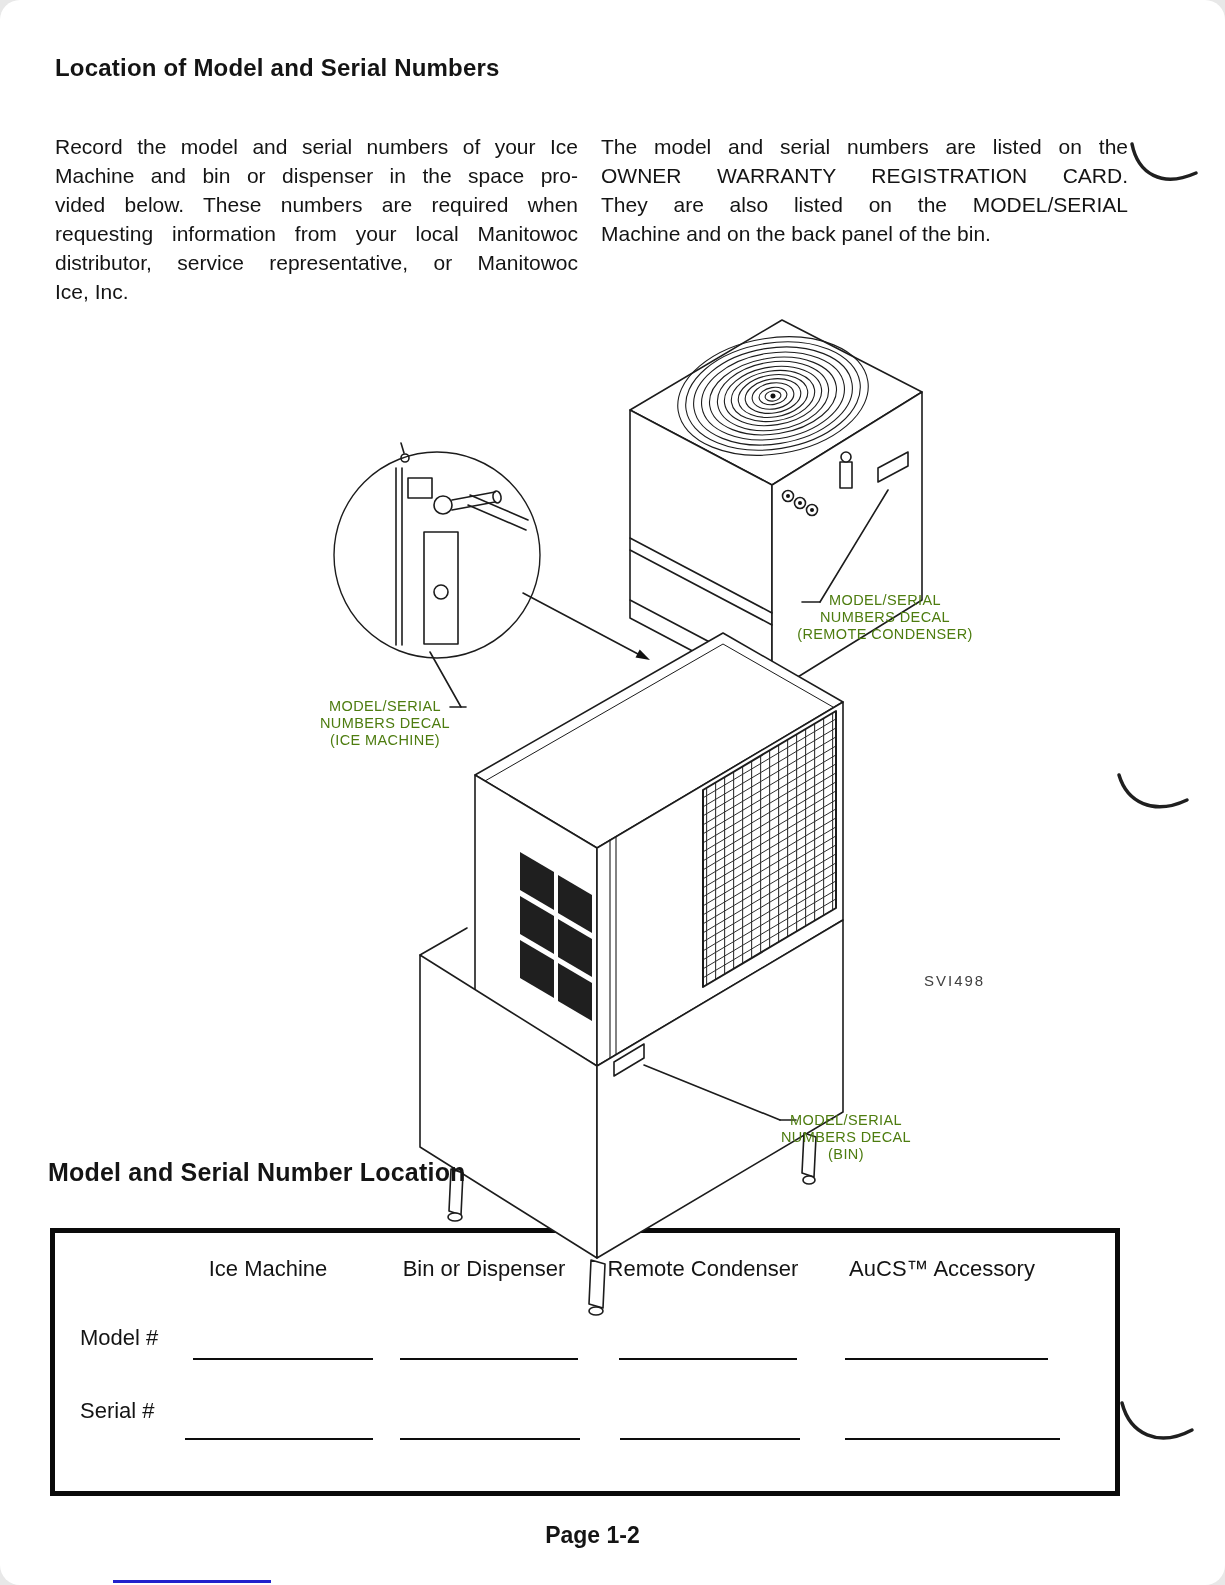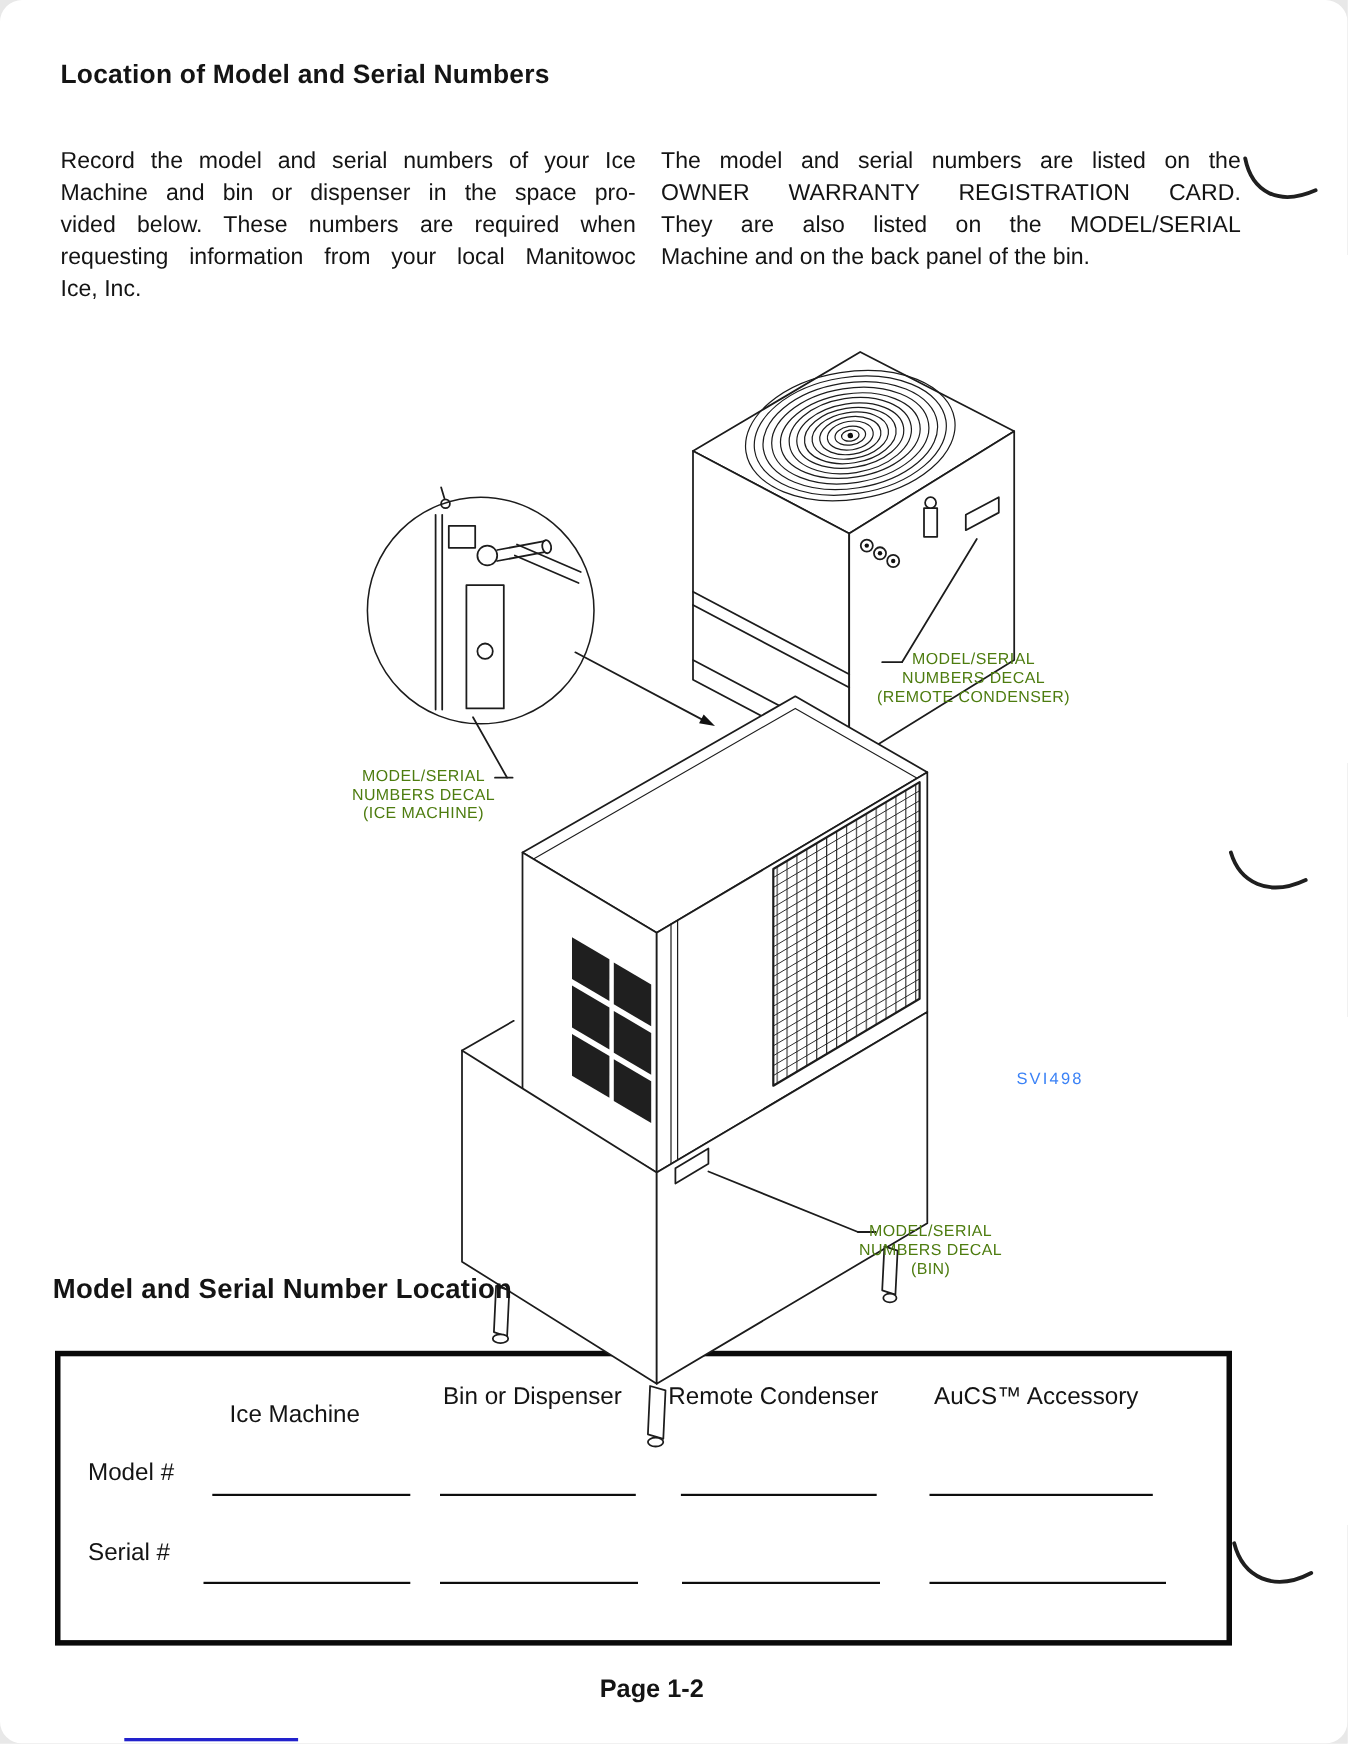--- a/index.html
+++ b/index.html
@@ -19,30 +19,30 @@
   .para-right{left:601px; top:117px; width:527px;}
   .fig{left:40px; top:300px; z-index:3; pointer-events:none;}
   .callout{
     z-index:5; font-size:14.5px; line-height:17px; letter-spacing:.4px;
     color:#4d7c0f; text-align:center;
   }
   .callout .line{text-align:center;}
   .callout-condenser{left:793px; top:592px; width:184px;}
   .callout-machine{left:296px; top:698px; width:178px;}
   .callout-bin{left:760px; top:1112px; width:172px;}
-  .figid{left:924px; top:972px; z-index:5; font-size:15px; letter-spacing:2px; color:#3b82f6;}
+  .figid{left:924px; top:972px; z-index:5; font-size:15px; letter-spacing:2px; color:#404040;}
   .subheading{
     left:48px; top:1158px; font-size:25px; font-weight:bold; z-index:5; letter-spacing:.2px;
   }
   .formbox{
     left:50px; top:1228px; width:1060px; height:258px;
     border:5px solid #0a0a0a; background:#fff; z-index:1;
   }
   .formbox .hdr{position:absolute; top:23px; font-size:22px; text-align:center;}
-  .hdr1{left:93px;  width:240px;margin-top:17px;}
+  .hdr1{left:93px;  width:240px;}
   .hdr2{left:309px; width:240px;}
   .hdr3{left:523px; width:250px;}
   .hdr4{left:757px; width:260px;}
   .rowlabel{position:absolute; left:25px; font-size:22px;}
   .rowlabel-model{top:92px;}
   .rowlabel-serial{top:165px;}
   .blank{position:absolute; height:0; border-bottom:2px solid #0d0d0d;}
   .m1{top:125px; left:138px; width:180px;}
   .m2{top:125px; left:345px; width:178px;}
   .m3{top:125px; left:564px; width:178px;}
@@ -66,20 +66,21 @@
 
 <div class="page">
 
   <div class="abs title">Location of Model and Serial Numbers</div>
 
   <div class="abs para para-left">
       <div class="line">Record the model and serial numbers of your Ice</div>
       <div class="line">Machine and bin or dispenser in the space pro-</div>
       <div class="line">vided below. These numbers are required when</div>
       <div class="line">requesting information from your local Manitowoc</div>
+      <div class="line">distributor, service representative, or Manitowoc</div>
       <div class="line">Ice, Inc.</div>
     </div>
   <div class="abs para para-right">
       <div class="line">The model and serial numbers are listed on the</div>
       <div class="line">OWNER WARRANTY REGISTRATION CARD.</div>
       <div class="line">They are also listed on the MODEL/SERIAL</div>
       <div class="line">Machine and on the back panel of the bin.</div>
     </div>
 
   <div class="abs formbox">

